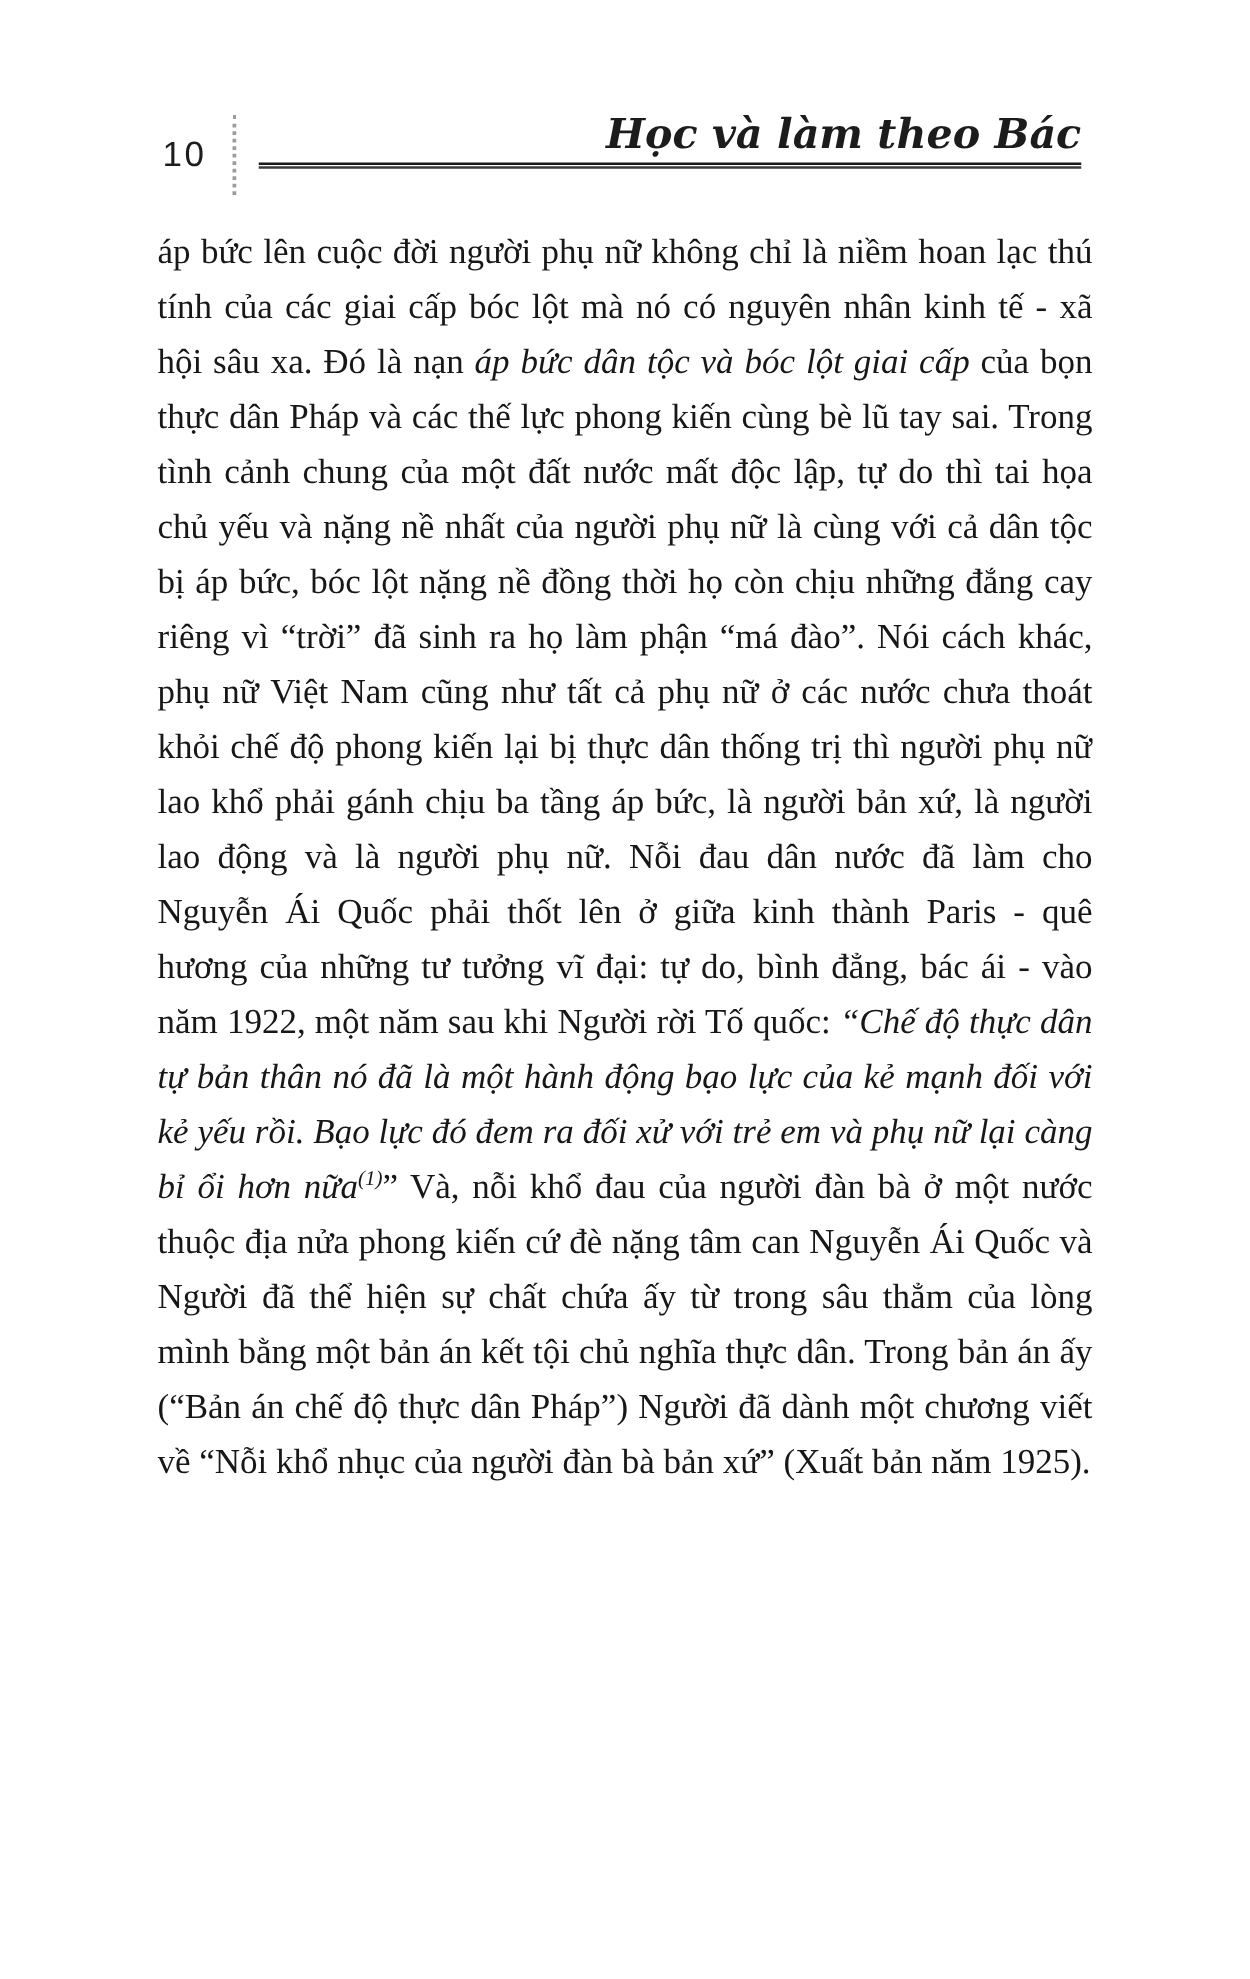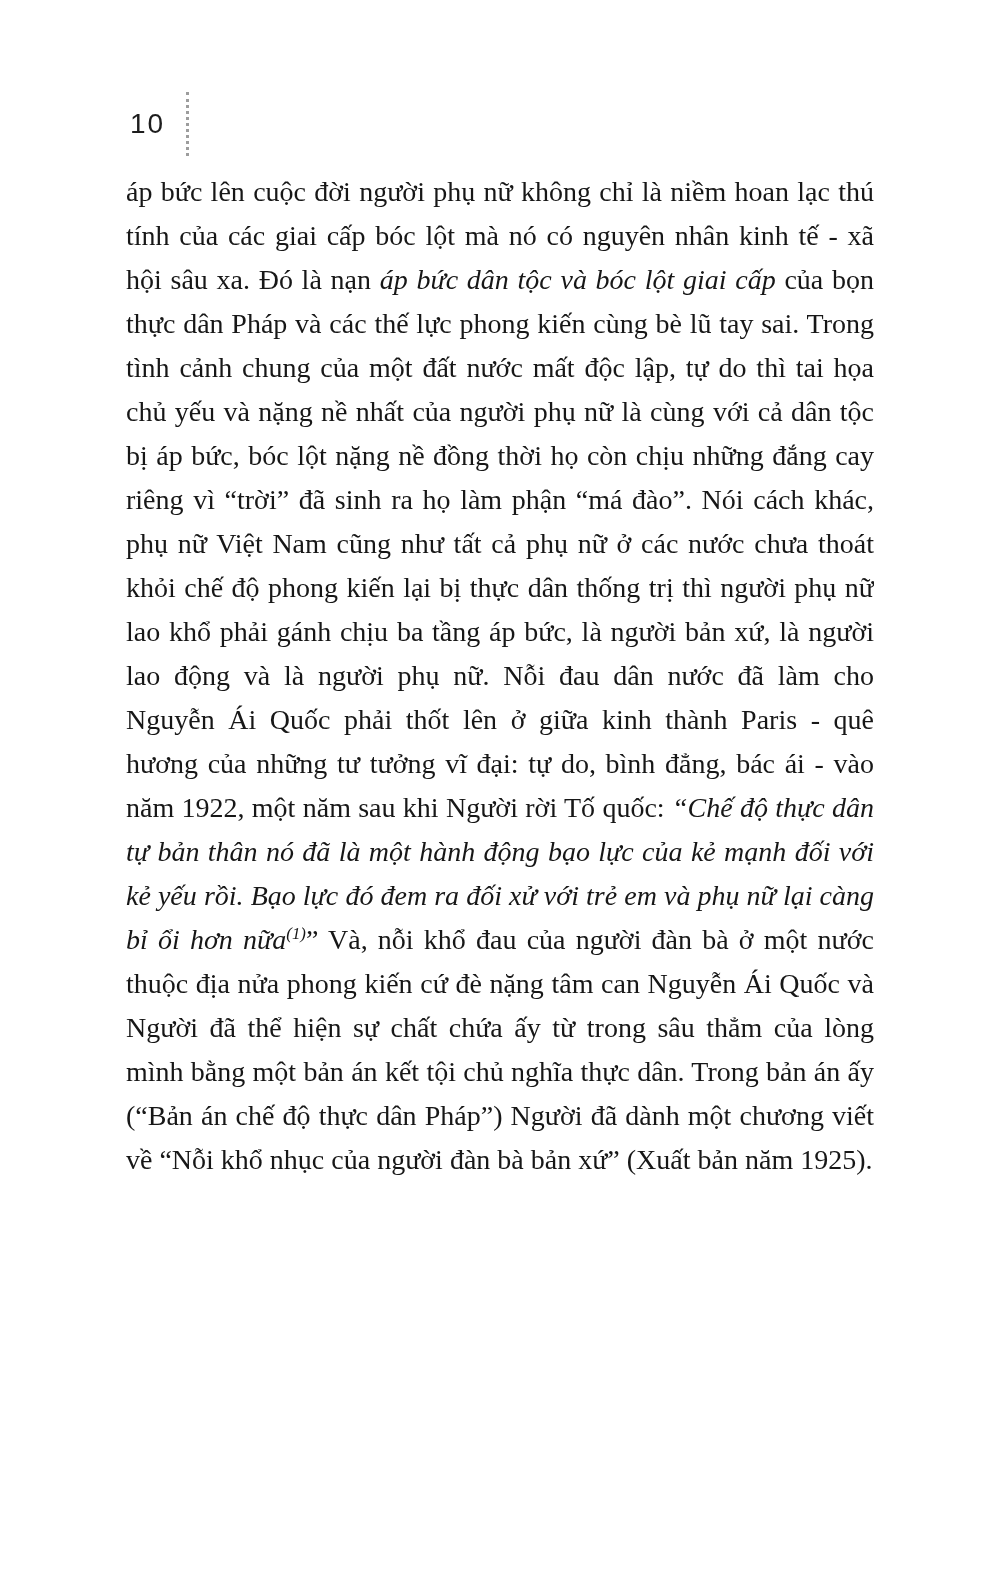--- a/index.html
+++ b/index.html
@@ -56,21 +56,21 @@
     margin-top: 3px;
     height: 2px;
     background: #1a1a1a;
     box-shadow: 0 3px 0 0 rgba(26,26,26,0.85);
   }
 
   
   .body-text {
     position: absolute;
     left: 126px;
-    top: 170px;
+    top: 180px;
     width: 748px;
     max-height: 1232px;
     overflow: hidden;
     font-size: 28px;
     line-height: 44px;
     text-align: justify;
     color: #171717;
   }
   .body-text p { margin: 0; padding: 0; }
   .para-indent { text-indent: 40px; margin-top: 4px !important; }
@@ -115,20 +115,24 @@
 </style>
 </head>
 <body>
 
 <div class="page">
 
   <div class="page-number">10</div>
 
   <div class="vert-ornament"></div>
 
+  <div class="header-block">
+    <div class="header-title">Học và làm theo Bác</div>
+    <div class="header-rule"></div>
+  </div>
 
   <div class="body-text">
     <p><span class="seg-n">áp bức lên cuộc đời người phụ nữ không chỉ là niềm hoan lạc thú tính của các giai cấp bóc lột mà nó có nguyên nhân kinh tế - xã hội sâu xa. Đó là nạn </span><span class="seg-i">áp bức dân tộc và bóc lột giai cấp</span><span class="seg-n"> của bọn thực dân Pháp và các thế lực phong kiến cùng bè lũ tay sai. Trong tình cảnh chung của một đất nước mất độc lập, tự do thì tai họa chủ yếu và nặng nề nhất của người phụ nữ là cùng với cả dân tộc bị áp bức, bóc lột nặng nề đồng thời họ còn chịu những đắng cay riêng vì “trời” đã sinh ra họ làm phận “má đào”. Nói cách khác, phụ nữ Việt Nam cũng như tất cả phụ nữ ở các nước chưa thoát khỏi chế độ phong kiến lại bị thực dân thống trị thì người phụ nữ lao khổ phải gánh chịu ba tầng áp bức, là người bản xứ, là người lao động và là người phụ nữ. Nỗi đau dân nước đã làm cho Nguyễn Ái Quốc phải thốt lên ở giữa kinh thành Paris - quê hương của những tư tưởng vĩ đại: tự do, bình đẳng, bác ái - vào năm 1922, một năm sau khi Người rời Tố quốc: </span><span class="seg-i">“Chế độ thực dân tự bản thân nó đã là một hành động bạo lực của kẻ mạnh đối với kẻ yếu rồi. Bạo lực đó đem ra đối xử với trẻ em và phụ nữ lại càng bỉ ổi hơn nữa</span><span class="seg-si">(1)</span><span class="seg-n">” Và, nỗi khổ đau của người đàn bà ở một nước thuộc địa nửa phong kiến cứ đè nặng tâm can Nguyễn Ái Quốc và Người đã thể hiện sự chất chứa ấy từ trong sâu thẳm của lòng mình bằng một bản án kết tội chủ nghĩa thực dân. Trong bản án ấy (“Bản án chế độ thực dân Pháp”) Người đã dành một chương viết về “Nỗi khổ nhục của người đàn bà bản xứ” (Xuất bản năm 1925).</span></p>
   </div>
 
   <div class="footnote">
     <div class="footnote-rule"></div>
     <div class="footnote-line">
       <span class="footnote-marker">1</span><span><span class="seg-bi">Hồ Chí Minh, Toàn tập</span><span class="seg-n">, tập 1, NXB CTQG, H, 1995, tr. 96.</span></span>
     </div>

